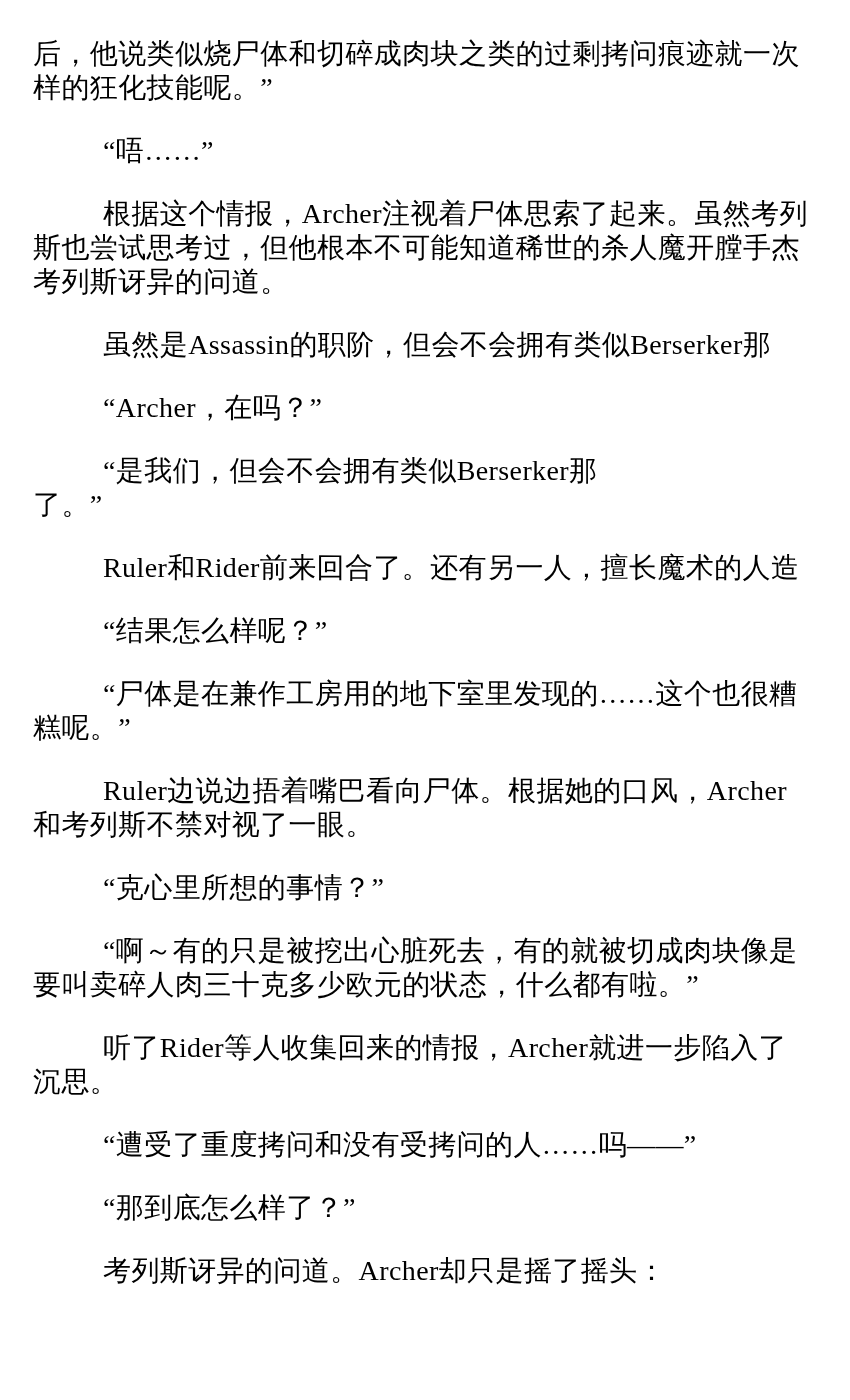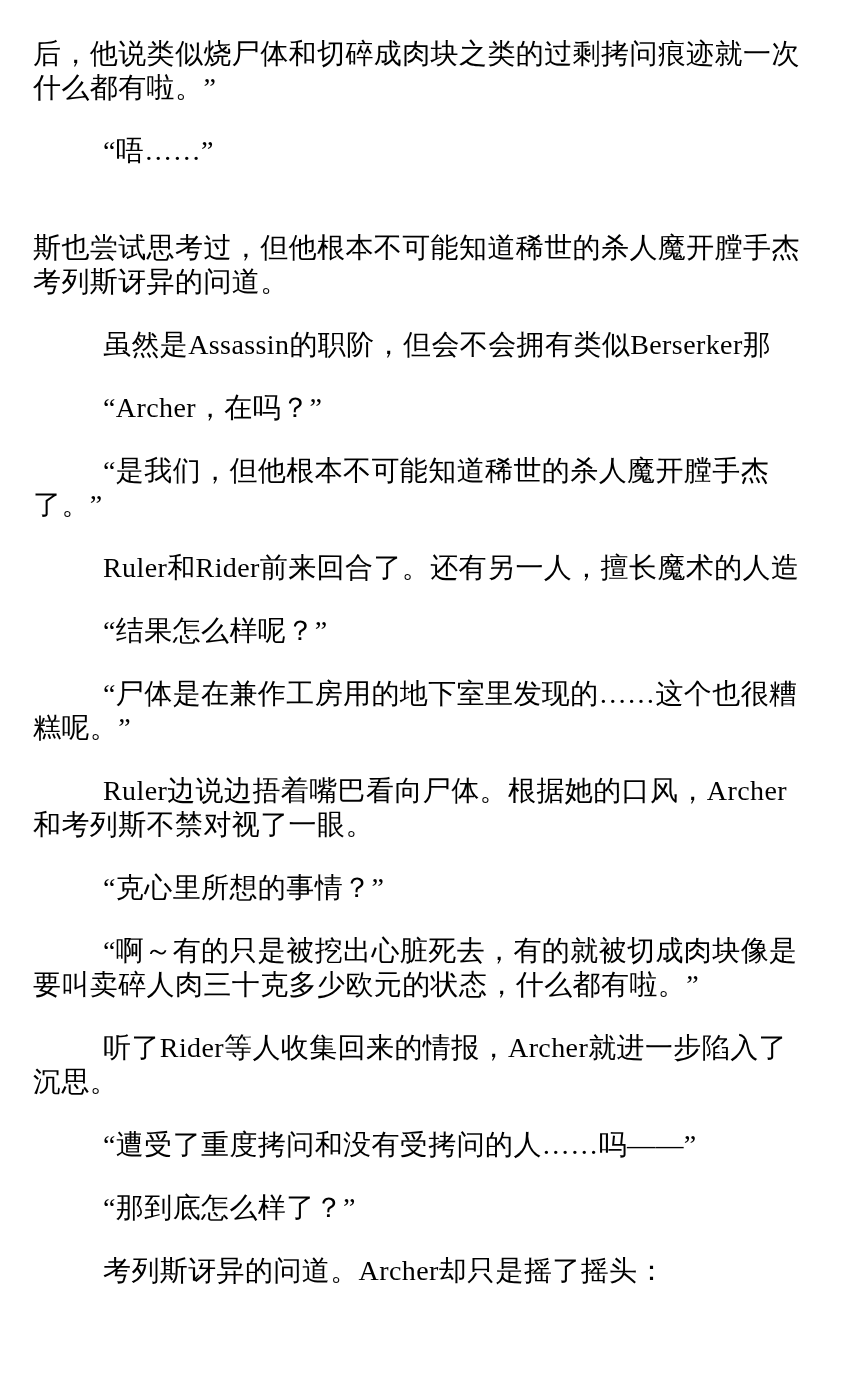--- a/index.html
+++ b/index.html
@@ -31,26 +31,26 @@
     text-indent: 70px;
   }
   .text-line {
     white-space: pre;
   }
 </style>
 </head>
 <body>
 
 <div class="page">
-    <p class="para"><span class="text-line">后，他说类似烧尸体和切碎成肉块之类的过剩拷问痕迹就一次</span><br><span class="text-line">什么都有啦。”</span></p>
+    <p class="para"><span class="text-line">后，他说类似烧尸体和切碎成肉块之类的过剩拷问痕迹就一次</span><br><span class="text-line">样的狂化技能呢。”</span></p>
     <p class="para indent"><span class="text-line">“唔……”</span></p>
-    <p class="para indent"><br><span class="text-line">斯也尝试思考过，但他根本不可能知道稀世的杀人魔开膛手杰</span><br><span class="text-line">考列斯讶异的问道。</span></p>
+    <p class="para indent"><span class="text-line">根据这个情报，Archer注视着尸体思索了起来。虽然考列</span><br><span class="text-line">斯也尝试思考过，但他根本不可能知道稀世的杀人魔开膛手杰</span><br><span class="text-line">考列斯讶异的问道。</span></p>
     <p class="para indent"><span class="text-line">虽然是Assassin的职阶，但会不会拥有类似Berserker那</span><br></p>
     <p class="para indent"><span class="text-line">“Archer，在吗？”</span></p>
-    <p class="para indent"><span class="text-line">“是我们，但他根本不可能知道稀世的杀人魔开膛手杰</span><br><span class="text-line">了。”</span></p>
+    <p class="para indent"><span class="text-line">“是我们，但会不会拥有类似Berserker那</span><br><span class="text-line">了。”</span></p>
     <p class="para indent"><span class="text-line">Ruler和Rider前来回合了。还有另一人，擅长魔术的人造</span><br></p>
     <p class="para indent"><span class="text-line">“结果怎么样呢？”</span></p>
     <p class="para indent"><span class="text-line">“尸体是在兼作工房用的地下室里发现的……这个也很糟</span><br><span class="text-line">糕呢。”</span></p>
     <p class="para indent"><span class="text-line">Ruler边说边捂着嘴巴看向尸体。根据她的口风，Archer</span><br><span class="text-line">和考列斯不禁对视了一眼。</span></p>
     <p class="para indent"><span class="text-line">“克心里所想的事情？”</span></p>
     <p class="para indent"><span class="text-line">“啊～有的只是被挖出心脏死去，有的就被切成肉块像是</span><br><span class="text-line">要叫卖碎人肉三十克多少欧元的状态，什么都有啦。”</span></p>
     <p class="para indent"><span class="text-line">听了Rider等人收集回来的情报，Archer就进一步陷入了</span><br><span class="text-line">沉思。</span></p>
     <p class="para indent"><span class="text-line">“遭受了重度拷问和没有受拷问的人……吗——”</span></p>
     <p class="para indent"><span class="text-line">“那到底怎么样了？”</span></p>
     <p class="para indent"><span class="text-line">考列斯讶异的问道。Archer却只是摇了摇头：</span></p>

